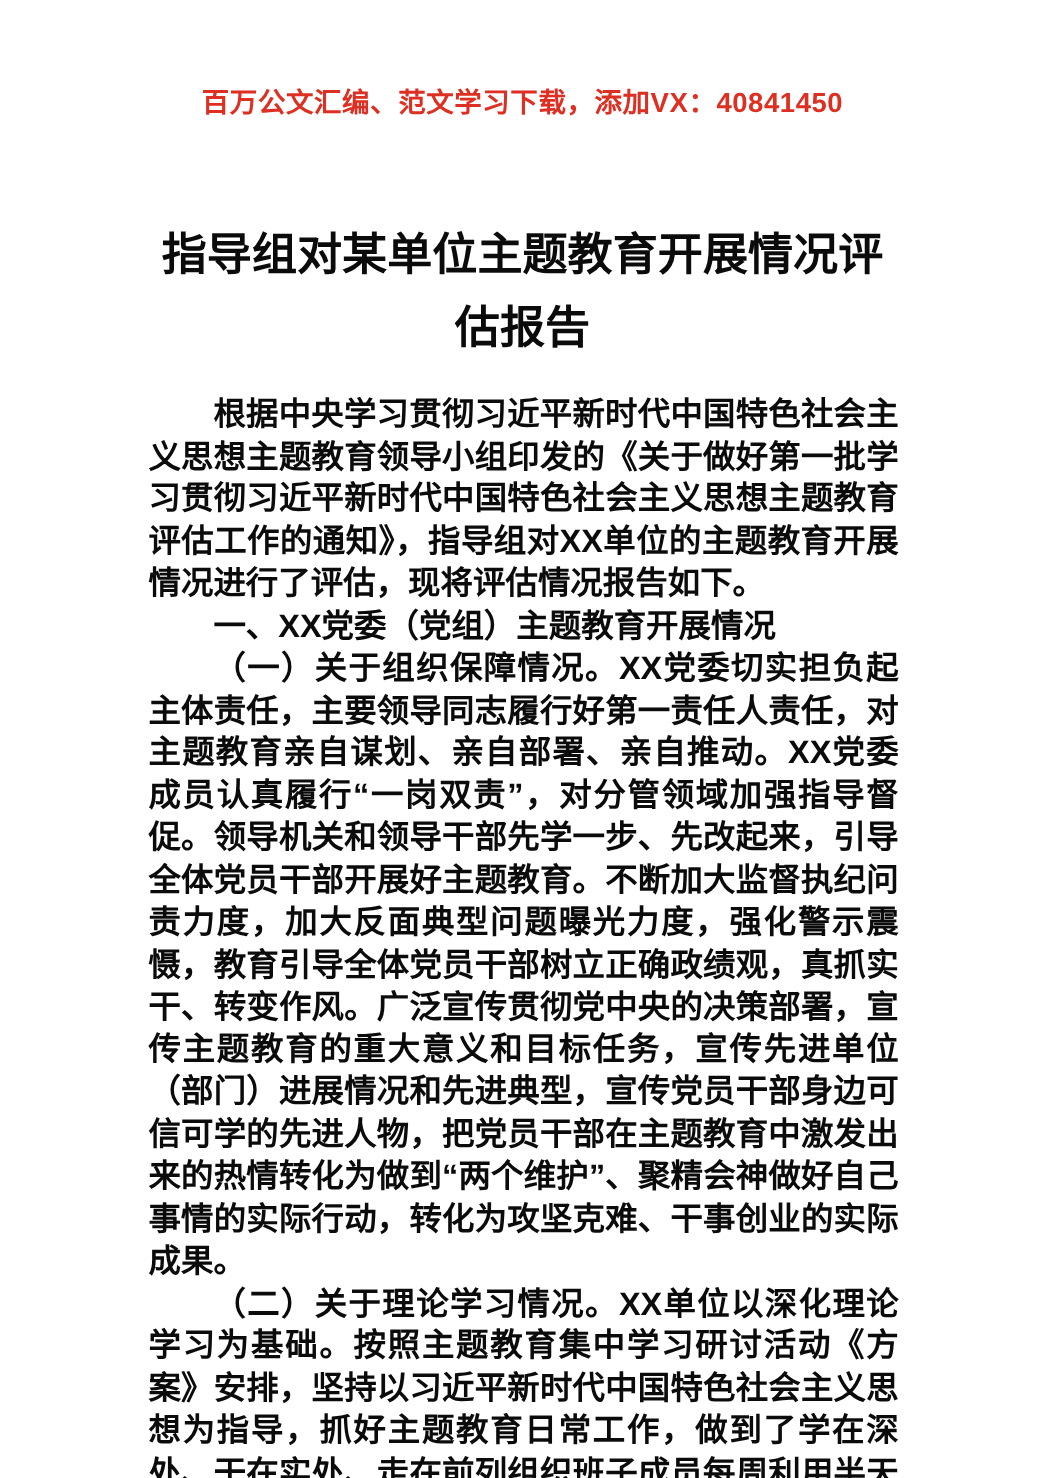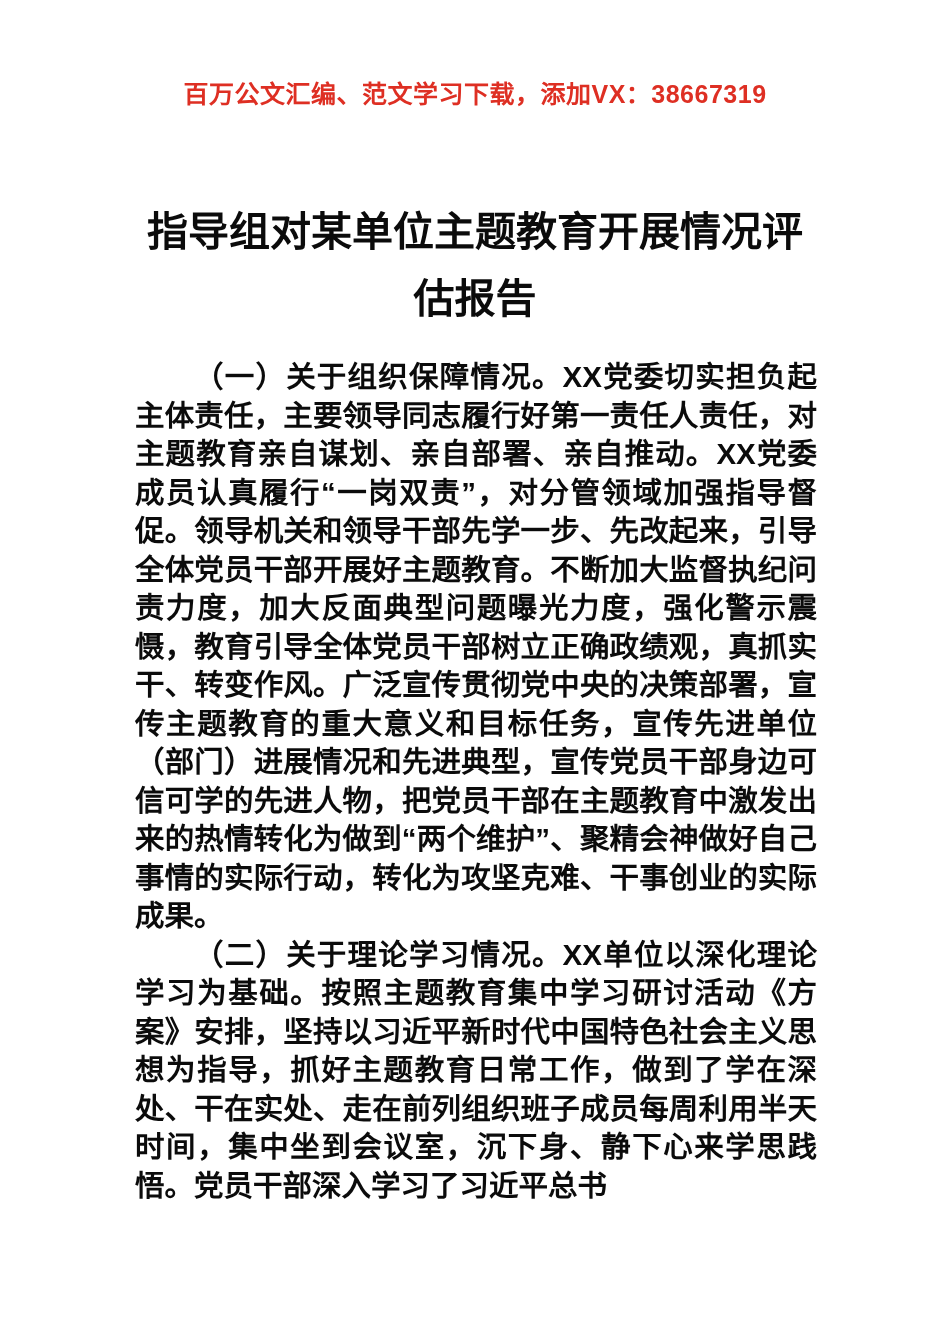--- a/index.html
+++ b/index.html
@@ -90,27 +90,29 @@
     margin: 0;
     text-indent: 2em;
     text-align: left;
   }
 </style>
 </head>
 <body>
 
 <div class="page">
 
-  <div class="promo-header">百万公文汇编、范文学习下载，添加VX：38667319</div>
+  <div class="promo-header">百万公文汇编、范文学习下载，添加VX：40841450</div>
 
   <h1 class="doc-title">指导组对某单位主题教育开展情况评估报告</h1>
 
   <div class="doc-body">
 
+    <p class="para">根据中央学习贯彻习近平新时代中国特色社会主义思想主题教育领导小组印发的《关于做好第一批学习贯彻习近平新时代中国特色社会主义思想主题教育评估工作的通知》，指导组对XX单位的主题教育开展情况进行了评估，现将评估情况报告如下。</p>
 
+    <p class="heading-line">一、XX党委（党组）主题教育开展情况</p>
 
     <p class="para">（一）关于组织保障情况。XX党委切实担负起主体责任，主要领导同志履行好第一责任人责任，对主题教育亲自谋划、亲自部署、亲自推动。XX党委成员认真履行“一岗双责”，对分管领域加强指导督促。领导机关和领导干部先学一步、先改起来，引导全体党员干部开展好主题教育。不断加大监督执纪问责力度，加大反面典型问题曝光力度，强化警示震慑，教育引导全体党员干部树立正确政绩观，真抓实干、转变作风。广泛宣传贯彻党中央的决策部署，宣传主题教育的重大意义和目标任务，宣传先进单位（部门）进展情况和先进典型，宣传党员干部身边可信可学的先进人物，把党员干部在主题教育中激发出来的热情转化为做到“两个维护”、聚精会神做好自己事情的实际行动，转化为攻坚克难、干事创业的实际成果。</p>
 
     <p class="para">（二）关于理论学习情况。XX单位以深化理论学习为基础。按照主题教育集中学习研讨活动《方案》安排，坚持以习近平新时代中国特色社会主义思想为指导，抓好主题教育日常工作，做到了学在深处、干在实处、走在前列组织班子成员每周利用半天时间，集中坐到会议室，沉下身、静下心来学思践悟。党员干部深入学习了习近平总书</p>
 
   </div>
 
 </div>
 
 </body></html>

